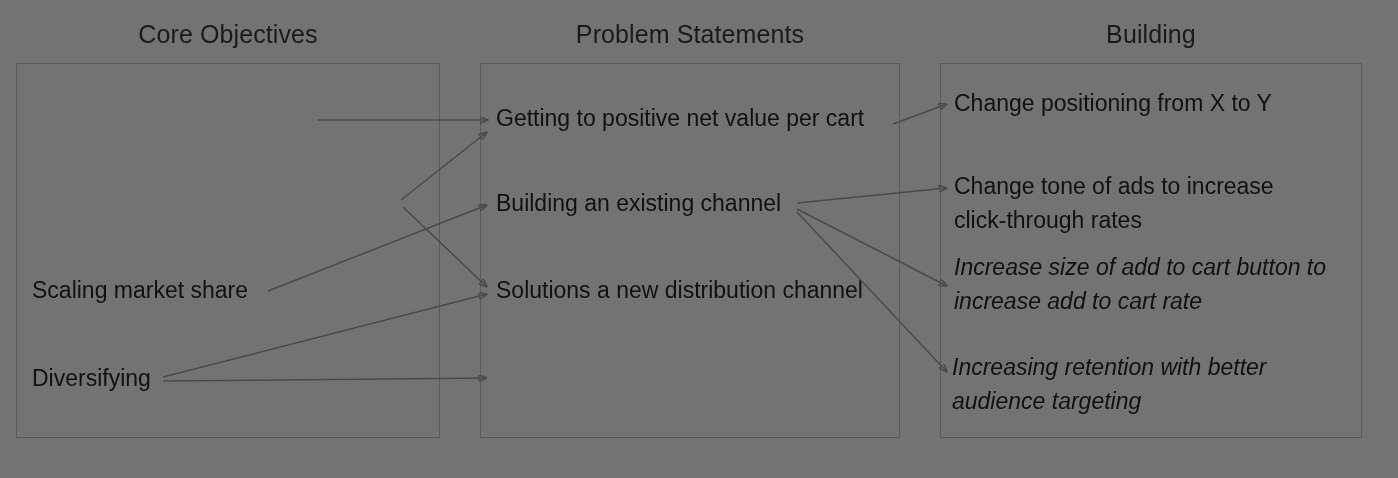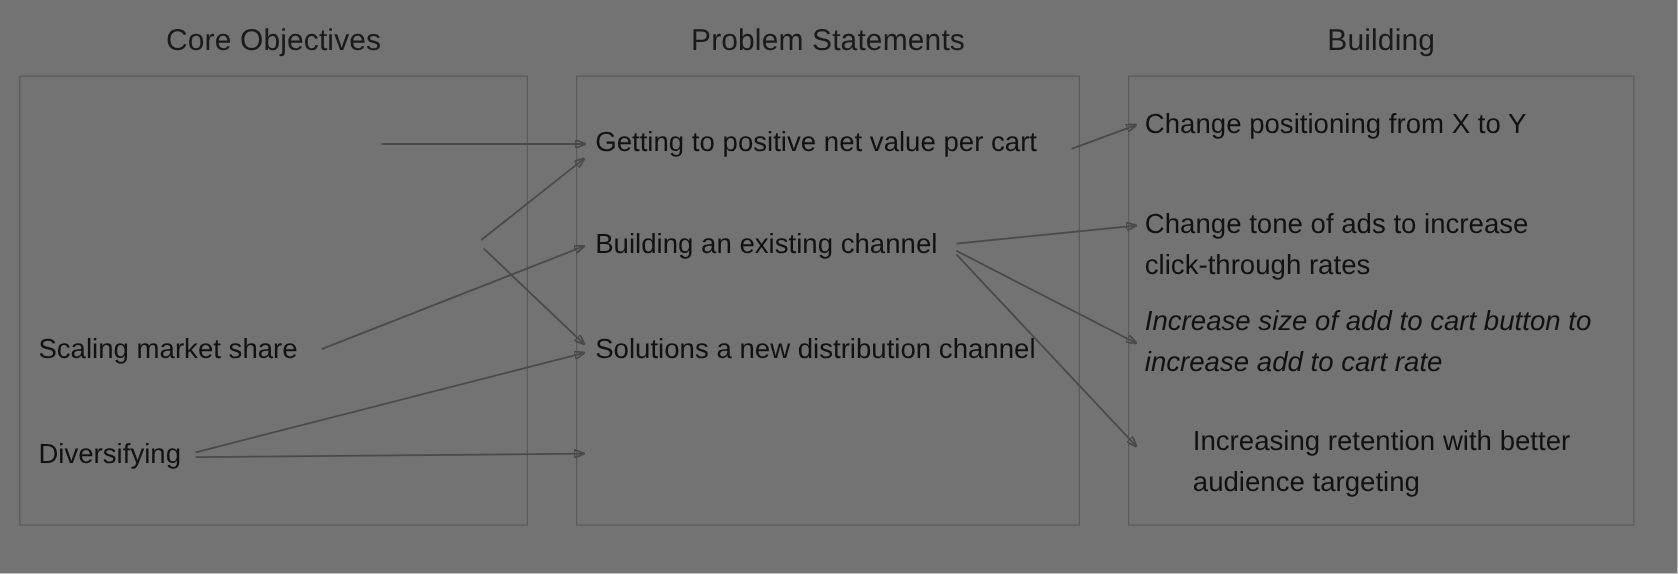--- a/index.html
+++ b/index.html
@@ -72,21 +72,21 @@
 
   <div class="item" style="left:496px; top:118px;">Getting to positive net value per cart</div>
   <div class="item" style="left:496px; top:203px;">Building an existing channel</div>
   <div class="item" style="left:496px; top:290px;">Solutions a new distribution channel</div>
 
   <div class="item" style="left:954px; top:103px;">Change positioning from X to Y</div>
   <div class="item" style="left:954px; top:187px;margin-top:16px;">Change tone of ads to increase
 click-through rates</div>
   <div class="item" style="left:954px; top:284px;font-style:italic;">Increase size of add to cart button to
 increase add to cart rate</div>
-  <div class="item" style="left:994px; top:384px;">Increasing retention with better
+  <div class="item" style="left:952px; top:384px;font-style:italic;">Increasing retention with better
 audience targeting</div>
 
   <svg class="links" viewBox="0 0 1398 478" xmlns="http://www.w3.org/2000/svg">
     <defs>
       <marker id="arrowhead" markerWidth="9" markerHeight="7" refX="8.5" refY="3.5" orient="auto" markerUnits="userSpaceOnUse">
         <path d="M0,0 L9,3.5 L0,7 z" fill="#4a4a4a" stroke="none"></path>
       </marker>
     </defs>
     <g id="connector-lines">
         <line x1="318" y1="120" x2="488" y2="120" marker-end="url(#arrowhead)"></line>

